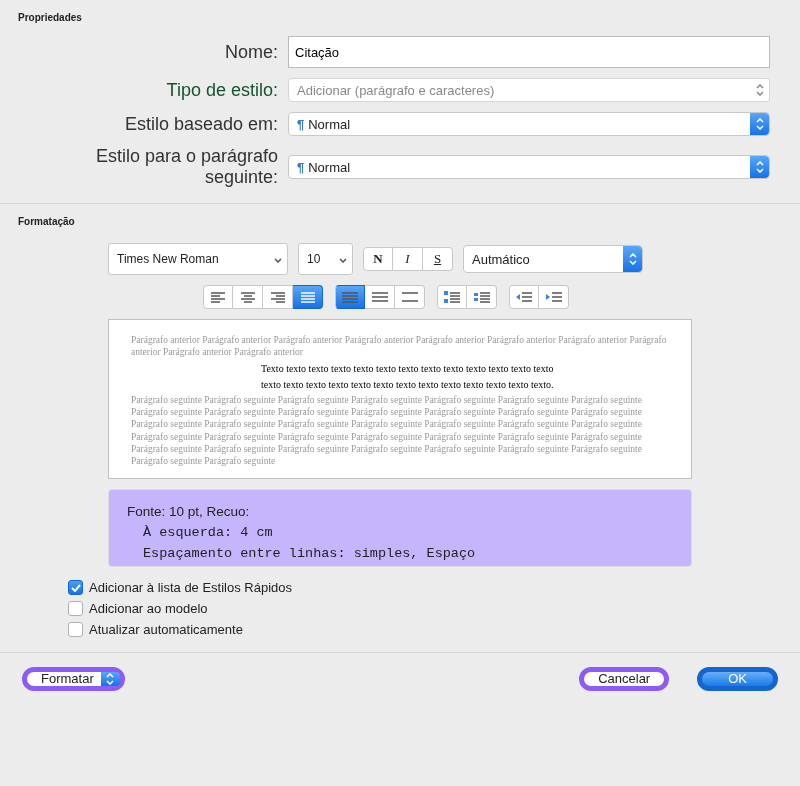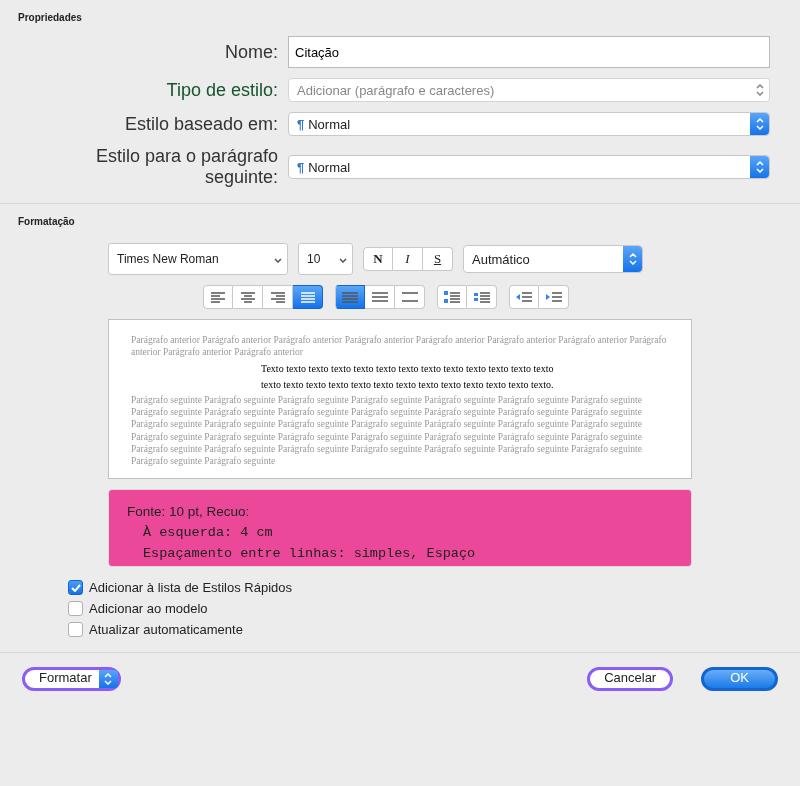--- a/index.html
+++ b/index.html
@@ -154,21 +154,21 @@
   font-family: Georgia, serif;
   font-size: 9.5px;
   color: #999;
   line-height: 1.3;
   overflow:hidden;
 }
 .preview .body-text { color: #000; font-size: 10px; padding-left: 130px; margin: 3px 0; }
 
 .desc-box {
   margin: 6px 90px 10px 90px;
-  background: #ec4899;
+  background: #c4b5fd;
   border: 1px solid #dcdcdc;
   border-radius: 4px;
   height: 78px;
   padding: 12px 18px;
   font-size: 13.5px;
   line-height: 1.55;
   color: #222;
   overflow: hidden;
 }
 .desc-box .indent { padding-left: 16px; font-family: Liberation Mono, monospace; }
@@ -194,27 +194,27 @@
 .footer {
   border-top: 1px solid #d6d6d6;
   padding: 14px 22px;
   display: flex;
   align-items: center;
   margin-top: 12px;
 }
 .footer-left { flex: 1; }
 .push-btn {
   height: 24px;
-  border: 3px solid #8b5cf6;
+  border: 5px solid #8b5cf6;
   background: #fff;
   border-radius: 12px;
   padding: 0 14px;
   font-size: 13px;
   display:inline-flex;
-  align-items:flex-start;
+  align-items:flex-end;
   position:relative;
   cursor: pointer;
 }
 .format-btn { padding-right: 26px; }
 .format-btn .select-arrows { width:19px; }
 .push-btn.primary { background: linear-gradient(#68aef8, #1a7ae8); color:#fff; border-color:#1565d0; padding:0 26px; }
 .push-btn + .push-btn { margin-left: 28px; }
 
 </style>
 </head>

